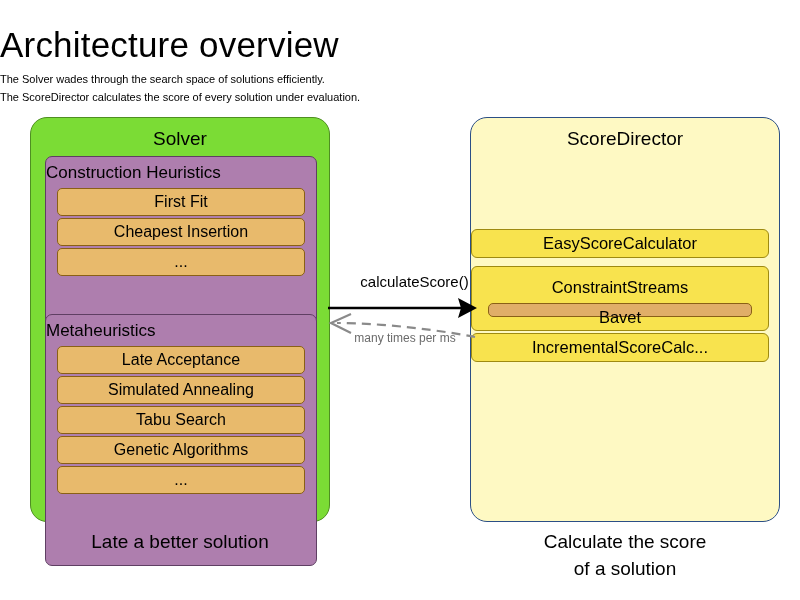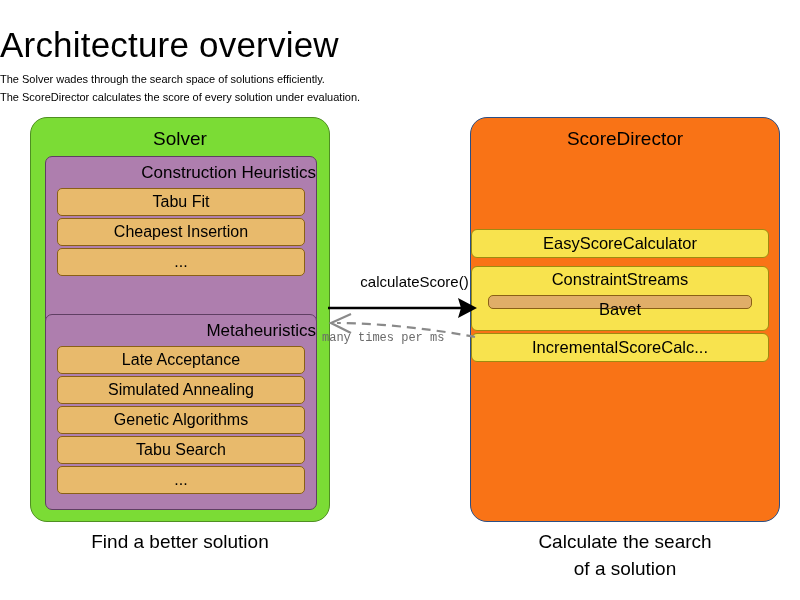--- a/index.html
+++ b/index.html
@@ -48,21 +48,21 @@
     width: 300px;
     height: 405px;
     background: #7BDC35;
     border: 1.5px solid #4f8f22;
   }
   #scoredirector-panel {
     left: 470px;
     top: 117px;
     width: 310px;
     height: 405px;
-    background: #f97316;
+    background: #fef9c3;
     border: 1.5px solid #2b4f86;
   }
   .panel-title {
     position: absolute;
     left: 0;
     top: 9px;
     width: 100%;
     text-align: center;
     font-size: 19px;
     line-height: 24px;
@@ -79,28 +79,28 @@
   #group-construction-heuristics {
     left: 14px;
     top: 38px;
     width: 272px;
     height: 175px;
   }
   #group-metaheuristics {
     left: 14px;
     top: 196px;
     width: 272px;
-    height: 196px;
+    height: 252px;
   }
   .group-title {
     position: absolute;
     left: 0;
     top: 5px;
     width: 100%;
-    text-align: right;
+    text-align: left;
     font-size: 17px;
     line-height: 22px;
   }
 
   
   .items {
     position: absolute;
     left: 11px;
     top: 31px;
     right: 11px;
@@ -132,21 +132,21 @@
     font-size: 16.5px;
     box-sizing: border-box;
     margin-bottom: 2px;
   }
   .calc.simple {
     height: 29px;
     line-height: 27px;
   }
   .calc.with-child {
     height: 65px;
-    padding-top: 0;
+    padding-top: 8px;
     margin-top: 8px;
   }
   .calc .calc-label {
     line-height: 25px;
     height: 25px;
   }
   .nested-item {
     background: #E0AE68;
     border: 1.5px solid #8a6016;
     border-radius: 5px;
@@ -172,27 +172,27 @@
     position: absolute;
     left: 342px;
     top: 272px;
     width: 145px;
     text-align: center;
     font-size: 15px;
     line-height: 20px;
   }
   #label-many-times {
     position: absolute;
-    left: 322px;
+    left: 330px;
     top: 330px;
     width: 150px;
+    text-align: center;
     font-size: 12px;
     line-height: 16px;
     color: #6b6b6b;
-    font-family: Liberation Mono, monospace;
   }
 
   
   .caption {
     position: absolute;
     text-align: center;
     font-size: 19px;
     line-height: 27px;
   }
   #caption-left {
@@ -214,33 +214,33 @@
   <div id="subtitle-1">The Solver wades through the search space of solutions efficiently.</div>
   <div id="subtitle-2">The ScoreDirector calculates the score of every solution under evaluation.</div>
 </div>
 
 <div class="panel" id="solver-panel">
   <div class="panel-title">Solver</div>
 
   <div class="group-box" id="group-construction-heuristics">
     <div class="group-title">Construction Heuristics</div>
     <div class="items">
-      <div class="item">Tabu Fit</div>
+      <div class="item">First Fit</div>
       <div class="item">Cheapest Insertion</div>
       <div class="item">...</div>
     </div>
   </div>
 
   <div class="group-box" id="group-metaheuristics">
     <div class="group-title">Metaheuristics</div>
     <div class="items">
       <div class="item">Late Acceptance</div>
       <div class="item">Simulated Annealing</div>
+      <div class="item">Tabu Search</div>
       <div class="item">Genetic Algorithms</div>
-      <div class="item">Tabu Search</div>
       <div class="item">...</div>
     </div>
   </div>
 </div>
 
 <div class="panel" id="scoredirector-panel">
   <div class="panel-title">ScoreDirector</div>
 
   <div id="calculators">
     <div class="calc simple">EasyScoreCalculator</div>
@@ -264,17 +264,17 @@
 
     <g>
       <path d="M 150 72 C 120 66, 60 58, 12 58" stroke="#8a8a8a" stroke-width="2.2" fill="none" stroke-dasharray="9 6"></path>
       <polyline points="26,49 6,58 26,68" stroke="#8a8a8a" stroke-width="2.2" fill="none"></polyline>
     </g>
   </svg>
 </div>
 <div id="label-calculate-score">calculateScore()</div>
 <div id="label-many-times">many times per ms</div>
 
-<div class="caption" id="caption-left">Find a better solution</div>
+<div class="caption" id="caption-left">Late a better solution</div>
 <div class="caption" id="caption-right">
-  <div>Calculate the search</div>
+  <div>Calculate the score</div>
   <div>of a solution</div>
 </div>
 
 </body></html>

